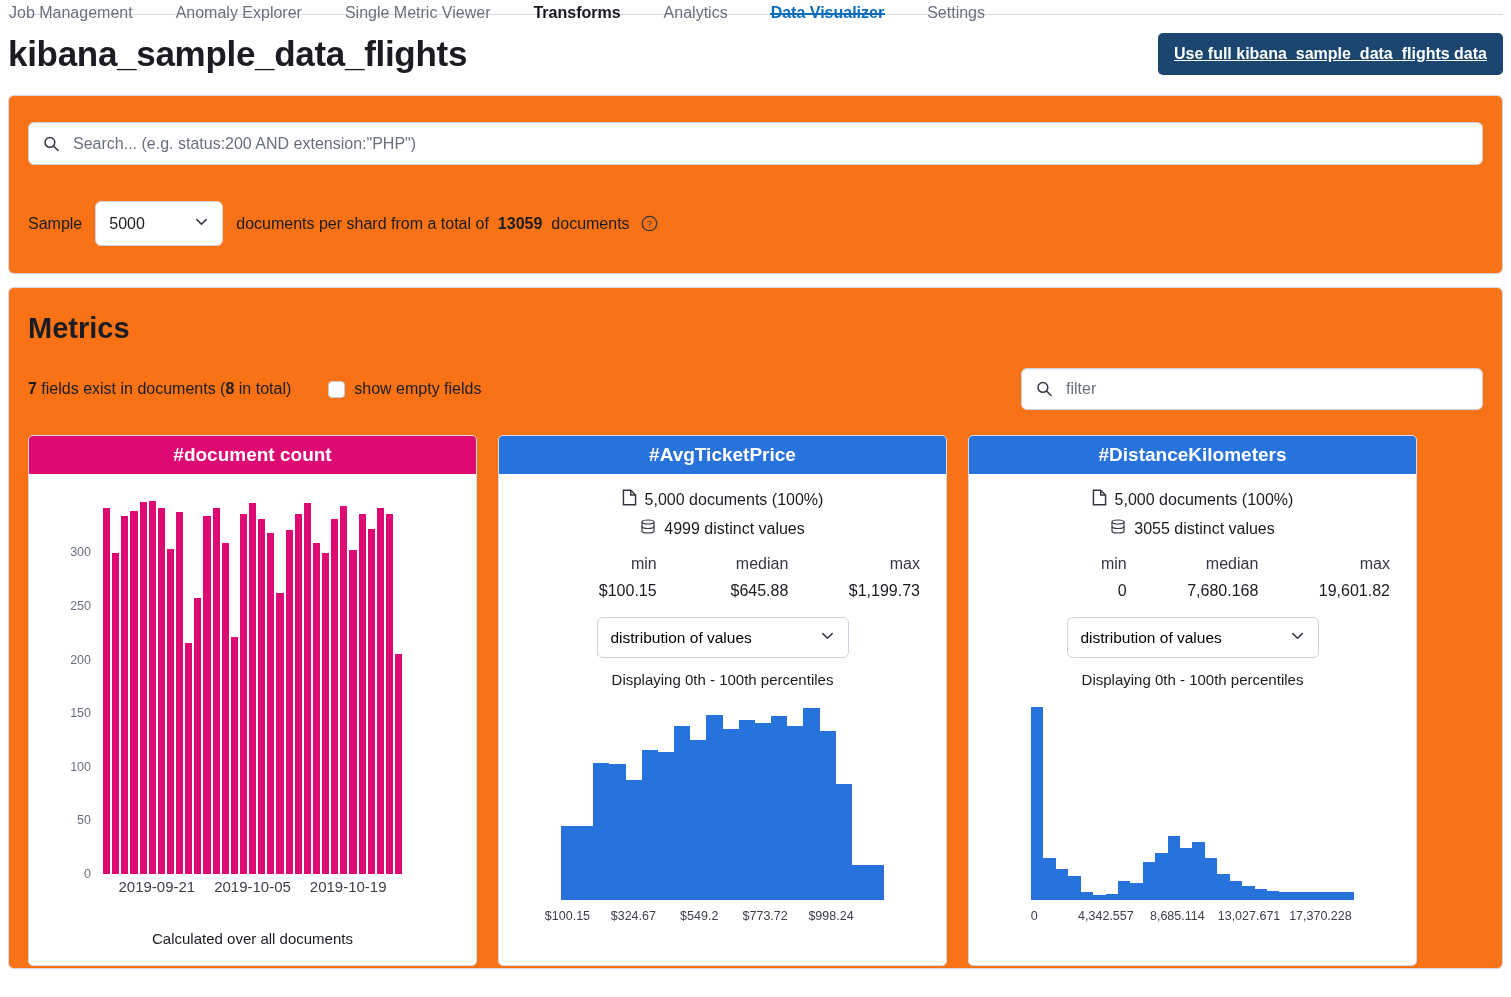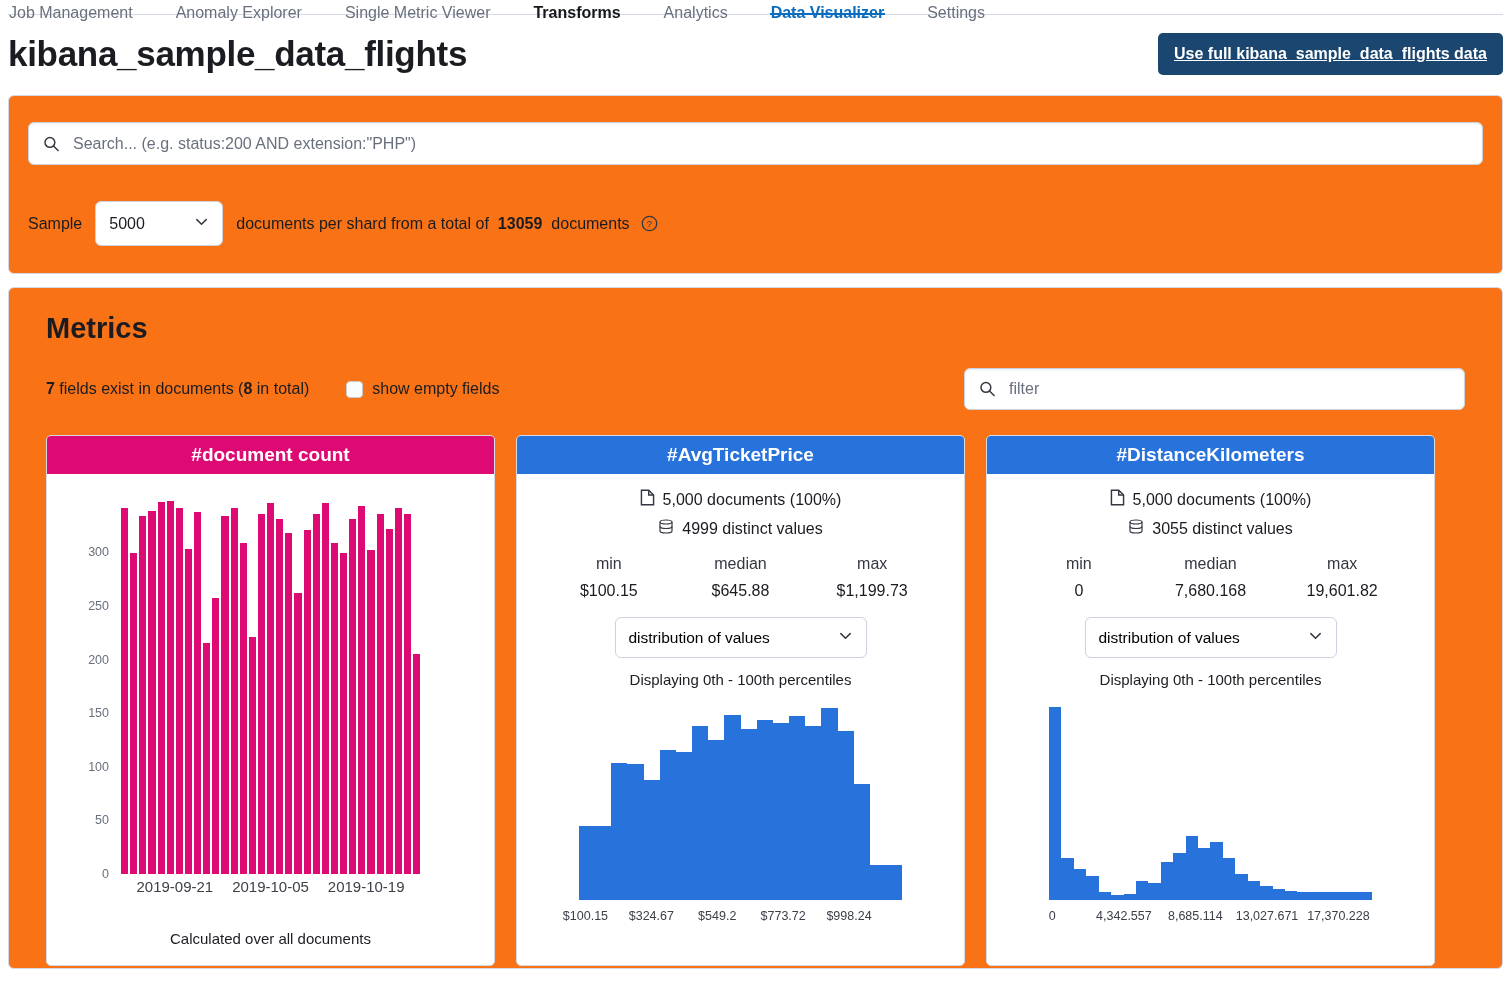--- a/index.html
+++ b/index.html
@@ -34,28 +34,28 @@
   .text-input::placeholder { color: #69707d; }
   .input-icon { position: absolute; left: 15px; top: 50%; transform: translateY(-50%); display: flex; }
 
   .sample-row { display: flex; align-items: center; gap: 9px; margin-top: 36px; font-size: 16px; }
   .select-box { display: flex; align-items: center; justify-content: space-between; width: 128px; height: 45px;
     border: 1px solid var(--input-border); border-radius: 6px; padding: 0 13px; background: #fff; cursor: pointer; margin: 0 4px; }
   .bold { font-weight: 700; }
   .help-icon { display: flex; margin-left: 2px; cursor: pointer; }
 
   
-  .metrics-panel { margin-top: 13px; padding: 24px 37px 10px; height: 682px; }
+  .metrics-panel { margin-top: 13px; padding: 24px 19px 10px; height: 682px; }
   .metrics-title { font-size: 29px; font-weight: 700; }
   .fields-row { display: flex; align-items: center; margin-top: 23px; }
   .fields-summary { font-size: 16px; }
   .checkbox-wrap { display: flex; align-items: center; gap: 9px; margin-left: 37px; cursor: pointer; }
   .checkbox { width: 17px; height: 17px; border: 1px solid #c6cad1; border-radius: 4px; background: #fbfcfd; }
   .checkbox-label { font-size: 16px; }
-  .filter-wrap { margin-left: auto; width: 501px; position: relative; }
+  .filter-wrap { margin-left: auto; width: 462px; position: relative; }
   .filter-wrap .text-input { height: 42px; }
 
   .cards { display: flex; gap: 21px; margin-top: 25px; }
   .card { width: 449px; height: 531px; border: 1px solid var(--border); border-radius: 5px;
     display: flex; flex-direction: column; overflow: hidden; background: #fff; }
   .card-header { flex: 0 0 38px; display: flex; align-items: center; justify-content: center;
     color: #fff; font-size: 19px; font-weight: 700; }
 
   
   .chart1-area { display: flex; padding: 14px 74px 0 18px; }
@@ -65,21 +65,21 @@
   .bars { display: flex; align-items: flex-end; height: 386px; }
   .bars-gapped { gap: 2px; }
   .bars .bar { flex: 1; }
   .x-labels { position: relative; height: 30px; margin-top: 4px; }
   .x-labels span { position: absolute; top: 0; transform: translateX(-50%); font-size: 15px; color: #3c4048; white-space: nowrap; }
   .card-footer { margin-top: auto; text-align: center; font-size: 15px; padding: 8px 0 18px; color: #1a1c21; }
 
   
   .stat-row { display: flex; align-items: center; justify-content: center; gap: 8px; font-size: 16px; margin-top: 15px; }
   .stat-row + .stat-row { margin-top: 9px; }
-  .mmm { display: grid; grid-template-columns: 1fr 1fr 1fr; margin: 16px 26px 0; text-align: center; }
+  .mmm { display: grid; grid-template-columns: 1fr 1fr 1fr; margin: 16px 26px 0; text-align: right; }
   .mmm-label { font-size: 16px; color: #343741; }
   .mmm-value { font-size: 16px; margin-top: 9px; }
   .dist-select { display: flex; align-items: center; justify-content: space-between; width: 252px; height: 41px;
     margin: 17px auto 0; border: 1px solid var(--input-border); border-radius: 6px; padding: 0 13px;
     background: #fff; font-size: 15.5px; font-family: inherit; cursor: pointer; }
   .percentiles { text-align: center; font-size: 15px; margin-top: 13px; }
   .hist { display: flex; align-items: flex-end; height: 200px; margin: 12px 62px 0; }
   .hist .bar { flex: 1; }
   .hist-x { position: relative; height: 24px; margin: 5px 62px 0; }
   .hist-x span { position: absolute; top: 4px; transform: translateX(-50%); font-size: 12.5px; color: #3c4048; white-space: nowrap; }

